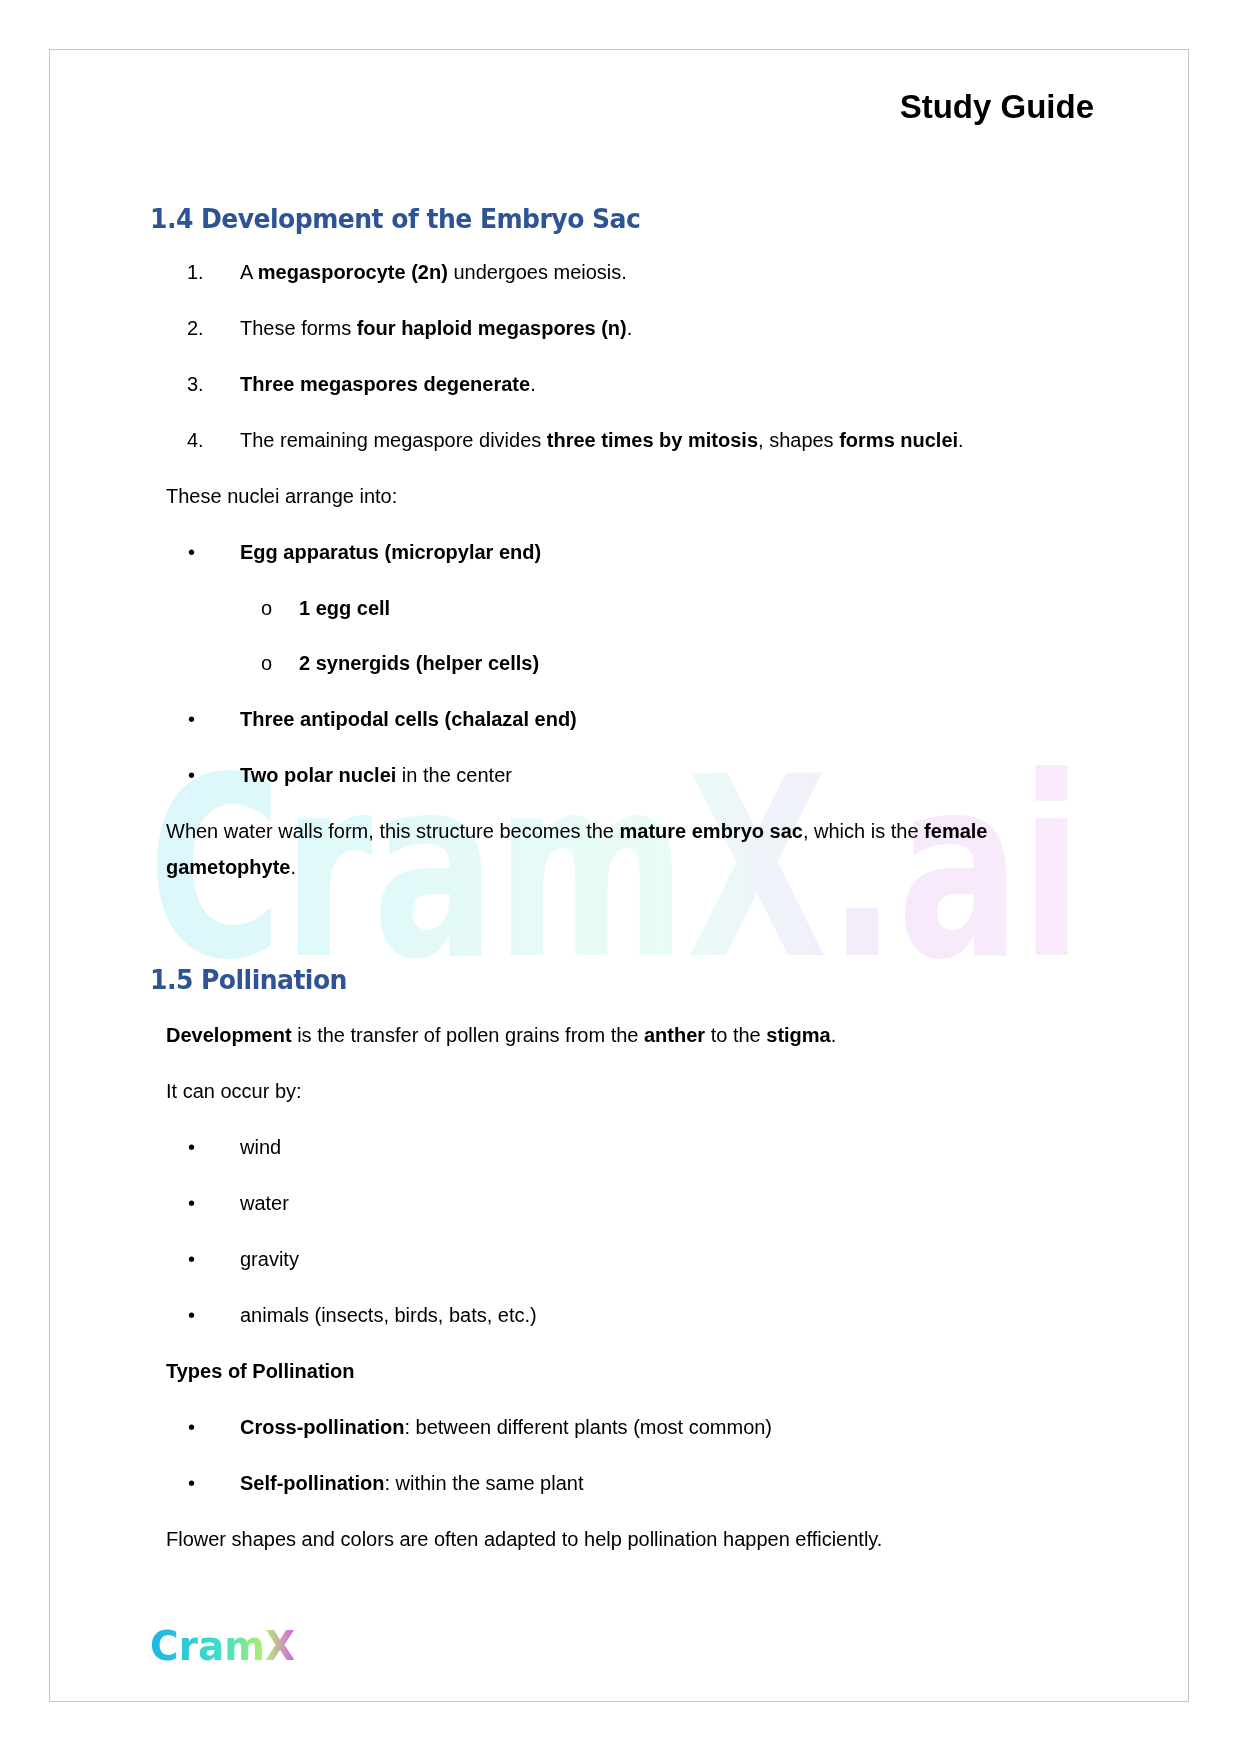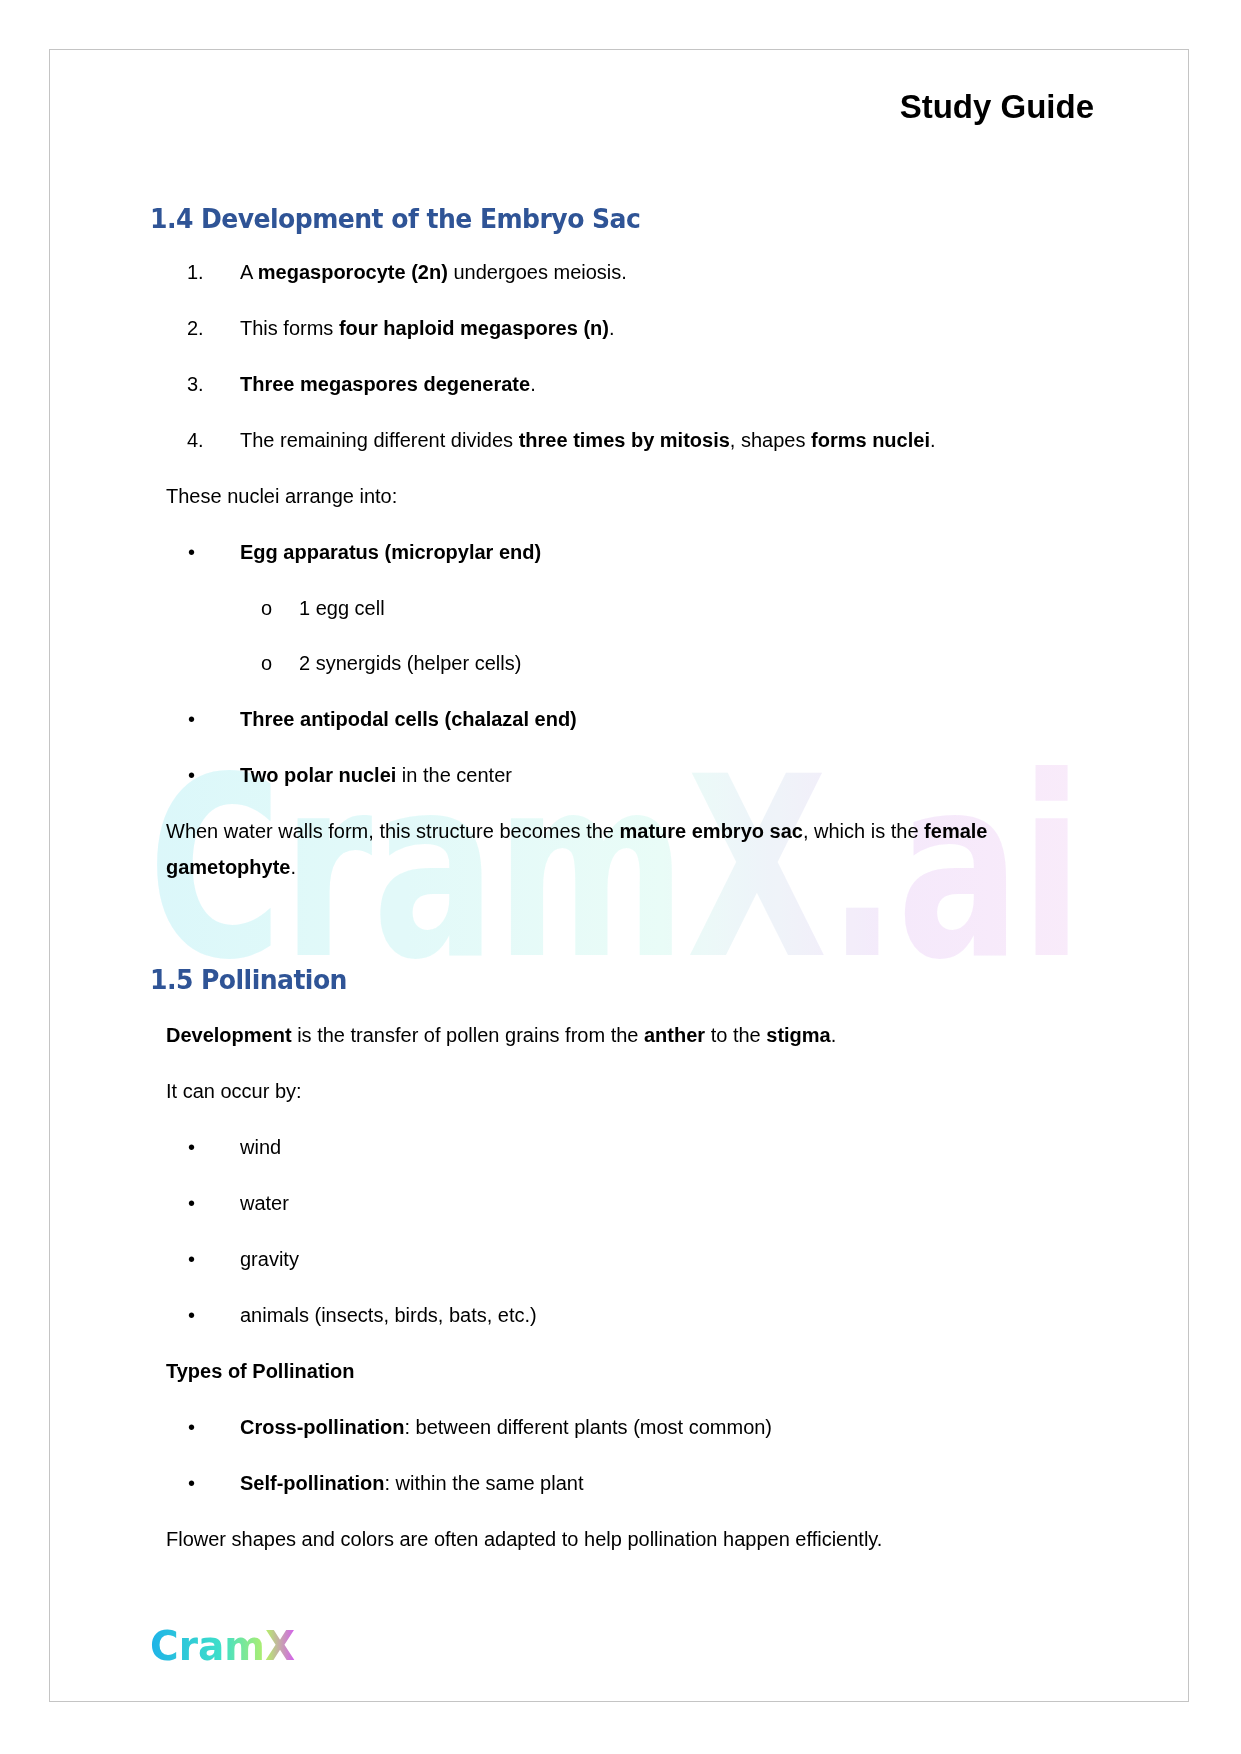--- a/index.html
+++ b/index.html
@@ -5,21 +5,21 @@
   html, body { margin:0; padding:0; background:#ffffff; }
   body { width:1241px; height:1754px; position:relative; overflow:hidden; font-family:"Liberation Sans", sans-serif; color:#000; }
   .page { position:absolute; left:49px; top:49px; width:1140px; height:1653px; border:1.5px solid #c4c4c4; box-sizing:border-box; }
   .hdr { position:absolute; right:147px; top:88px; font-size:33px; font-weight:bold;margin-left:48px; }
   .h2 { position:absolute; left:150px; font-size:27px; font-weight:bold; color:#2f5496; font-family:"DejaVu Sans", sans-serif; letter-spacing:-0.6px; transform:scaleX(0.93); transform-origin:left; }
   .line { position:absolute; font-size:20px; white-space:nowrap; }
   .num { position:absolute; left:187px; font-size:20px; }
   .bul { position:absolute; left:188px; font-size:20px; }
   .sub { position:absolute; left:261px; font-size:20px; }
   .t1 { left:240px; }
-  .t2 { left:299px; }
+  .t2 { left:299px;font-weight:bold; }
   .t0 { left:166px; }
   b { font-weight:bold; }
   .wm { position:absolute; left:148px; top:755px; width:940px; height:235px; pointer-events:none; }
   .logo { position:absolute; left:150px; top:1620px; }
 </style>
 </head>
 <body>
 
 <div class="page"></div>
 
@@ -39,29 +39,29 @@
 
 <div class="h2" style="top:203px">1.4 Development of the Embryo Sac</div>
 
 <div>
   <div>
     <span class="num" style="top:261px">1.</span>
     <span class="line t1" style="top:261px"><span>A </span><b>megasporocyte (2n)</b><span> undergoes meiosis.</span></span>
   </div>
   <div>
     <span class="num" style="top:317px">2.</span>
-    <span class="line t1" style="top:317px"><span>This forms </span><b>four haploid megaspores (n)</b><span>.</span></span>
+    <span class="line t1" style="top:317px"><span>These forms </span><b>four haploid megaspores (n)</b><span>.</span></span>
   </div>
   <div>
     <span class="num" style="top:373px">3.</span>
     <span class="line t1" style="top:373px"><b>Three megaspores degenerate</b><span>.</span></span>
   </div>
   <div>
     <span class="num" style="top:429px">4.</span>
-    <span class="line t1" style="top:429px"><span>The remaining different divides </span><b>three times by mitosis</b><span>, shapes </span><b>forms nuclei</b><span>.</span></span>
+    <span class="line t1" style="top:429px"><span>The remaining megaspore divides </span><b>three times by mitosis</b><span>, shapes </span><b>forms nuclei</b><span>.</span></span>
   </div>
 </div>
 
 <div class="line t0" style="top:485px">These nuclei arrange into:</div>
 
 <div>
   <span class="bul" style="top:541px">•</span>
   <b class="line t1" style="top:541px">Egg apparatus (micropylar end)</b>
 
   <span class="sub" style="top:597px">o</span>

